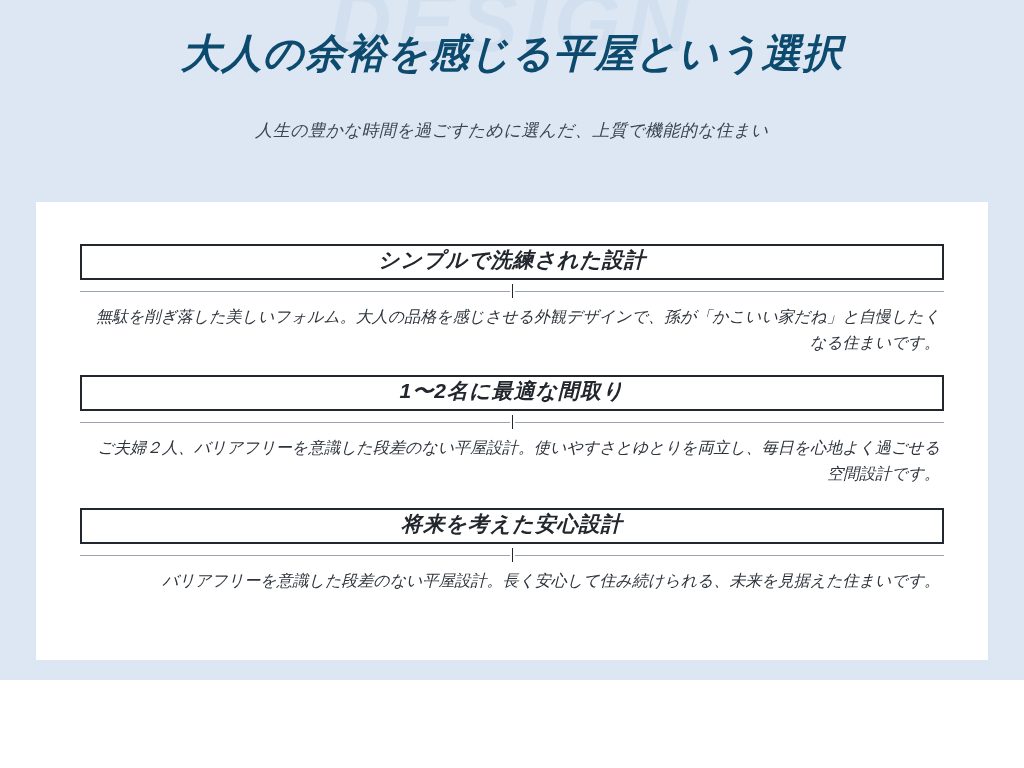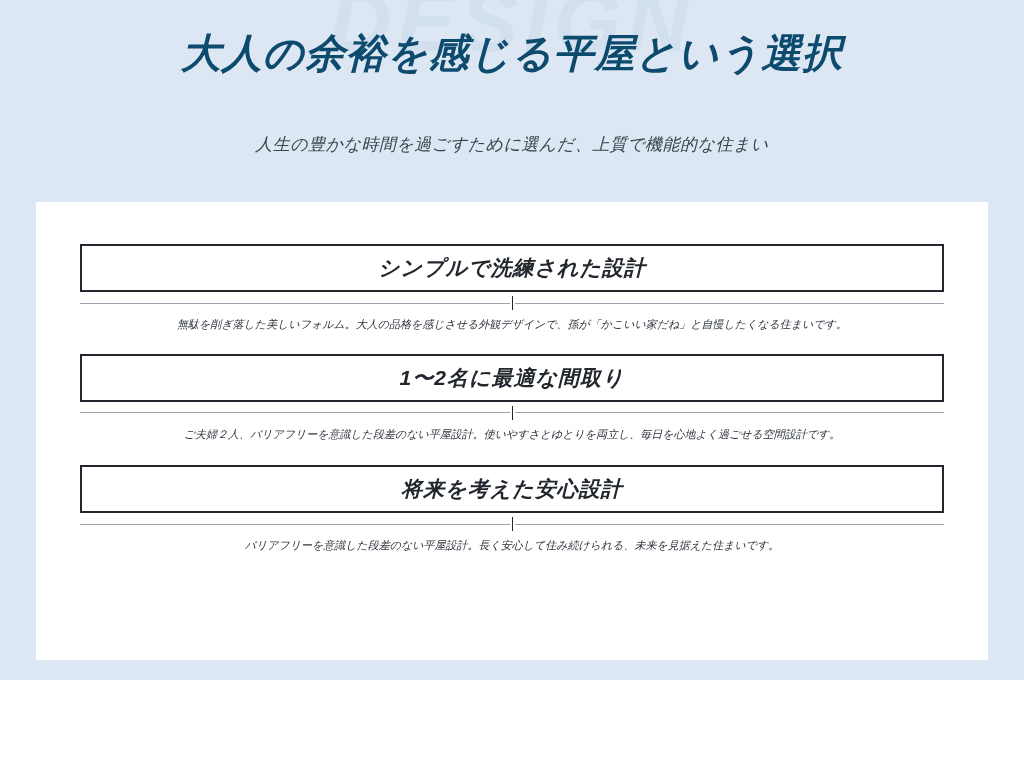--- a/index.html
+++ b/index.html
@@ -44,21 +44,21 @@
     padding-top: 26px;
     text-align: center;
     font-size: 40px;
     font-weight: bold;
     color: #0c4a6e;
     letter-spacing: 1px;
   }
 
   .slide-subtitle {
     position: relative;
-    margin: 18px;
+    margin: 4px;
     padding-top: 34px;
     text-align: center;
     font-size: 17px;
     color: #3b444f;
     letter-spacing: 0.5px;
   }
 
   .panel {
     position: absolute;
     left: 36px;
@@ -73,23 +73,22 @@
     padding: 42px 44px 0 44px;
     box-sizing: border-box;
   }
 
   .card {
     margin-bottom: 6px;
   }
 
   .card-heading {
     border: 2px solid #22272e;
-    height: 48px;
+    height: 36px;
     display: flex;
-    align-items: center;
     justify-content: center;
     box-sizing: border-box;
   }
 
   .card-heading-text {
     font-size: 21px;
     font-weight: bold;
     color: #22272e;
     letter-spacing: 1px;
   }
@@ -105,22 +104,22 @@
     background: #9aa3ae;
   }
   .connector .tick {
     width: 1px;
     height: 14px;
     background: #22272e;
     margin: 0 2px;
   }
 
   .card-body {
-    text-align: center;
-    font-size: 11px;
+    text-align: right;
+    font-size: 16px;
     color: #2d333b;
     line-height: 1.6;
     padding: 2px 4px 14px 4px;
   }
 
   .card:nth-child(2) .card-heading { }
   .card:nth-child(3) .card-heading { margin-top: 8px; }
 
   .footer-strip {
     width: 1024px;

